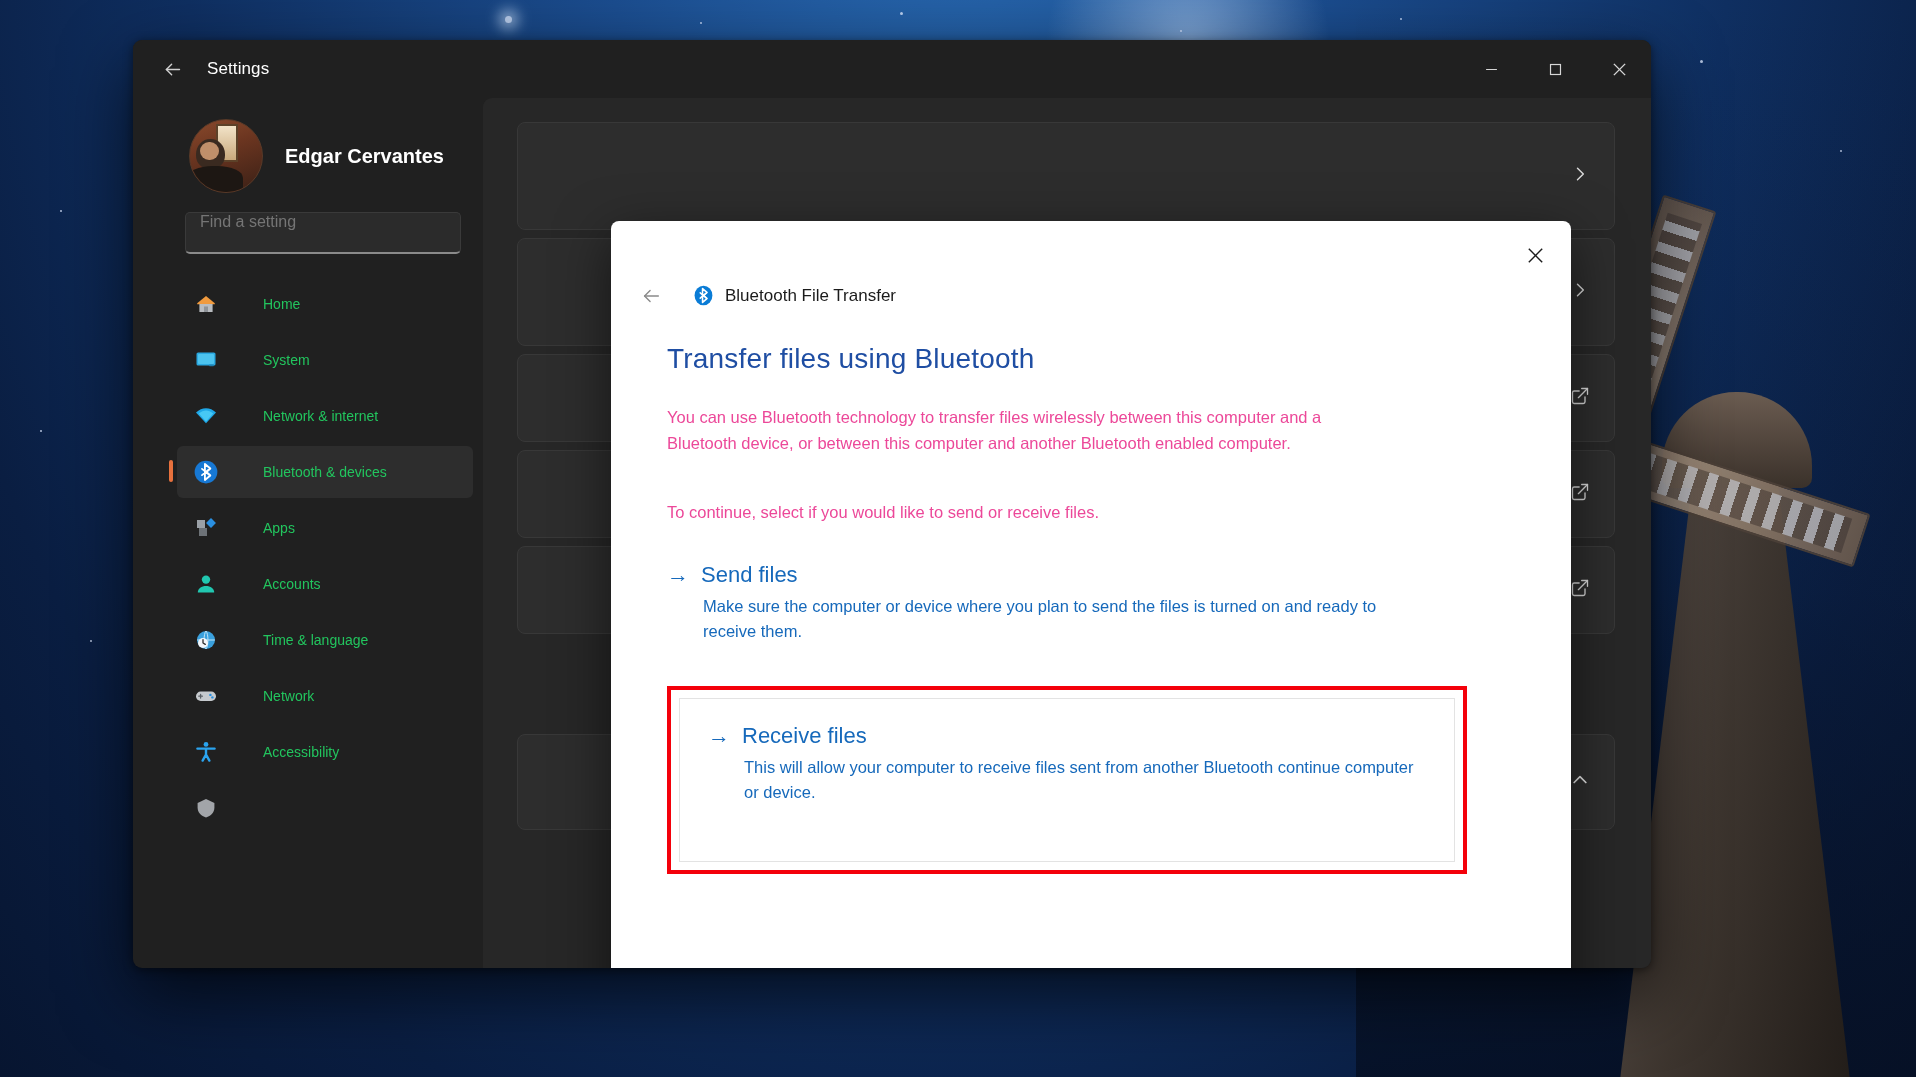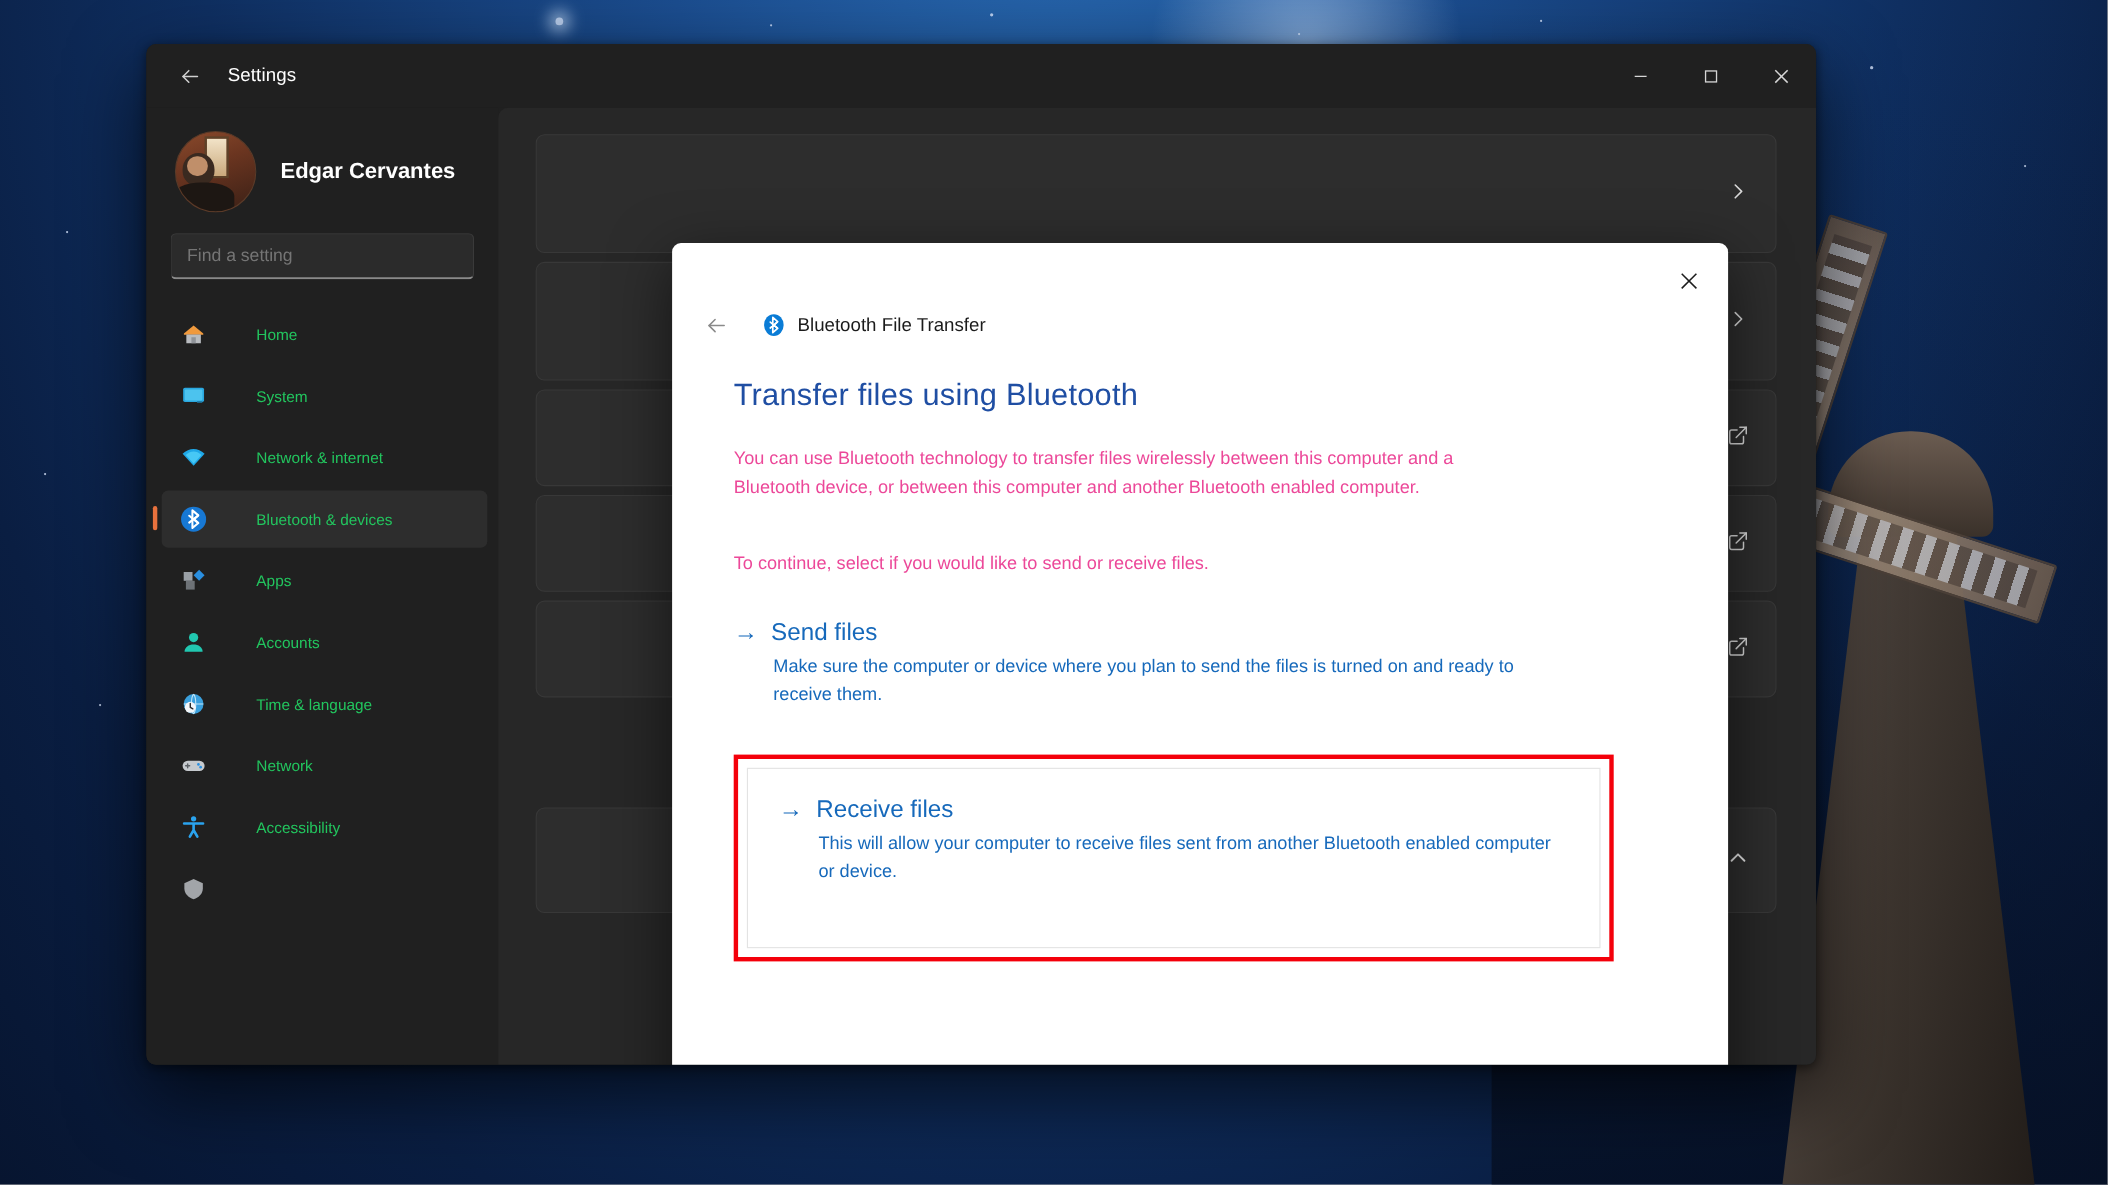--- a/index.html
+++ b/index.html
@@ -90,21 +90,21 @@
   }
   #win-controls {
     position: absolute; right: 0; top: 0; height: 58px; display: flex;
   }
   .win-btn {
     width: 64px; height: 58px; display: flex; align-items: center; justify-content: center;
     color: #d6d6d6;
   }
   .win-btn svg { display:block; }
 
-  #window-body { flex: 1; display: flex; min-height: 0; position: relative; }
+  #window-body { flex: 1; display: flex; min-height: 0; position: relative; padding-left: 30px; }
 
   
   #sidebar {
     width: 320px; flex: 0 0 320px;
     background: #202020;
     padding: 0 0 0 0;
     position: relative;
     overflow: hidden;
   }
   #profile {
@@ -135,21 +135,21 @@
     position:absolute; left:-4%; bottom:0; width:78%; height:36%;
     background:#1d1713; border-radius:46% 46% 0 0;
   }
   #profile-name {
     color: #fff; font-size: 20px; font-weight: bold; margin-left: 22px;
   }
   #search-wrap { padding: 10px 22px 0 22px; }
   #search-box {
     height: 42px; background: #2b2b2b;
     border: 1px solid #3a3a3a; border-bottom: 2px solid #8a8a8a;
-    border-radius: 5px; display: flex; align-items: center;
+    border-radius: 5px; display: flex; align-items: flex-start;
     padding: 0 14px;
   }
   #search-input {
     background: transparent; border: none; outline: none;
     color: #c8c8c8; font-size: 16px; width: 100%;
     font-family: "Liberation Sans", sans-serif;
   }
   #nav { margin-top: 24px; }
   .nav-item {
     height: 52px; margin: 0 10px 4px 14px;
@@ -535,21 +535,21 @@
             </div>
             <div class="choice-desc">Make sure the computer or device where you plan to send the files is turned on and ready to receive them.</div>
           </div>
 
           <div id="receive-highlight">
             <div id="receive-card">
               <div class="choice-head">
                 <span class="choice-arrow">→</span>
                 <span>Receive files</span>
               </div>
-              <div class="choice-desc">This will allow your computer to receive files sent from another Bluetooth enabled computer or device.</div>
+              <div class="choice-desc">This will allow your computer to receive files sent from another Bluetooth continue computer or device.</div>
             </div>
           </div>
         </div>
 
       </div>
 
     </div>
   </div>
 </div>
 

